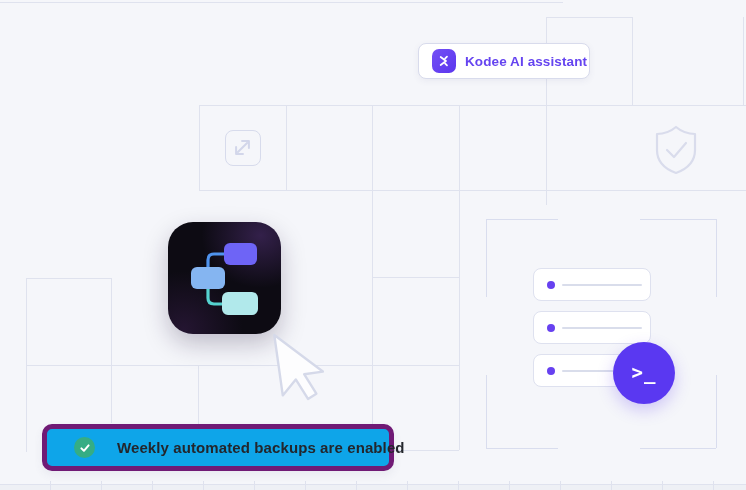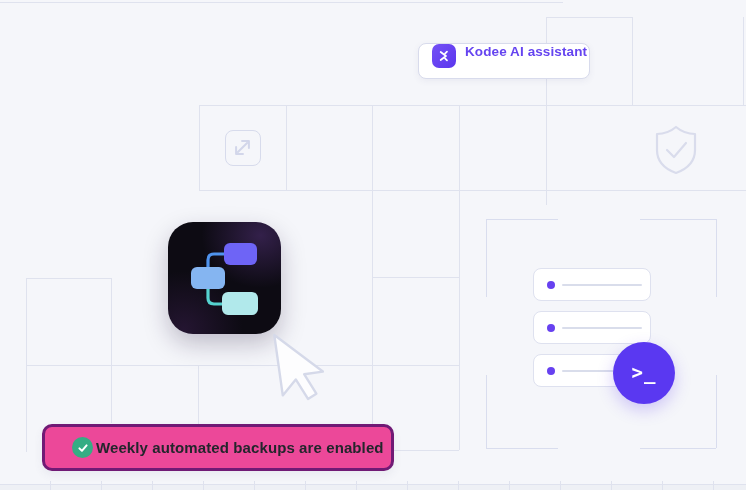--- a/index.html
+++ b/index.html
@@ -11,21 +11,21 @@
   
   .grid-svg{position:absolute;left:0;top:0;}
 
   
   .bottom-shade{position:absolute;left:0;top:484px;width:746px;height:6px;background:#eef0f5;}
   .bottom-ticks{position:absolute;left:0;top:481px;width:746px;height:9px;
     background:repeating-linear-gradient(90deg,transparent 0px,transparent 50px,#dfe2ee 50px,#dfe2ee 51px);}
 
   
   .kodee-badge{left:418px;top:43px;width:172px;height:36px;background:#ffffff;
-    border:1px solid #d8dbec;border-radius:8px;display:flex;align-items:flex-start;
+    border:1px solid #d8dbec;border-radius:8px;display:flex;align-items:center;
     padding:0 0 0 13px;box-sizing:border-box;gap:9px;box-shadow:0 2px 6px rgba(90,90,140,.08);cursor:pointer;}
   .kodee-icon{width:24px;height:24px;border-radius:7px;background:linear-gradient(135deg,#7450f5,#5b36ee);
     display:flex;align-items:center;justify-content:center;flex:0 0 auto;}
   .kodee-label{font-size:13.5px;font-weight:700;color:#6544f0;letter-spacing:.1px;white-space:nowrap;}
 
   
   .expand-tile{left:225px;top:130px;width:36px;height:36px;border:1.6px solid #d7dbec;border-radius:8px;box-sizing:border-box;}
 
   
   .app-icon{left:168px;top:222px;width:113px;height:112px;border-radius:25px;
@@ -41,22 +41,22 @@
   .skel-dot{width:8px;height:8px;border-radius:50%;background:#6741f0;flex:0 0 auto;}
   .skel-line{width:80px;height:2px;border-radius:1px;background:#d9ddeb;}
 
   
   .terminal-btn{left:613px;top:342px;width:62px;height:62px;border-radius:50%;background:#5a38f1;
     display:flex;align-items:center;justify-content:center;cursor:pointer;
     box-shadow:0 6px 16px rgba(90,56,241,.25);}
   .terminal-glyph{font-family:"DejaVu Sans Mono",monospace;font-size:19px;font-weight:700;color:#ffffff;letter-spacing:1px;margin-top:-2px;}
 
   
-  .notif-card{left:42px;top:424px;width:352px;height:47px;background:#ec4899;border:3px solid #701a75;
-    border-radius:10px;box-sizing:border-box;display:flex;align-items:center;padding-left:27px;gap:3px;
+  .notif-card{left:42px;top:424px;width:352px;height:47px;background:#0ea5e9;border:5px solid #701a75;
+    border-radius:10px;box-sizing:border-box;display:flex;align-items:center;padding-left:27px;gap:22px;
     box-shadow:0 4px 10px rgba(70,70,110,.07);}
   .check-circle{width:21px;height:21px;border-radius:50%;background:#35ad84;display:flex;align-items:center;justify-content:center;flex:0 0 auto;}
   .notif-text{font-size:15px;font-weight:700;color:#23262c;letter-spacing:.1px;white-space:nowrap;}
 
   .cursor-wrap{left:270px;top:333px;width:1px;height:1px;}
   .cursor-wrap svg{transform:rotate(-8deg);transform-origin:4px 0px;}
 </style>
 </head>
 <body>
 

